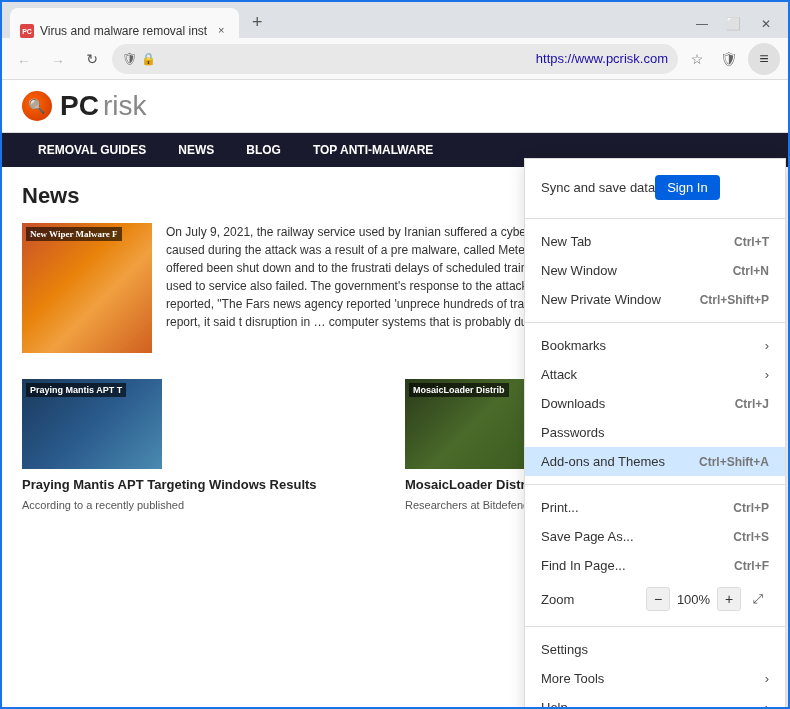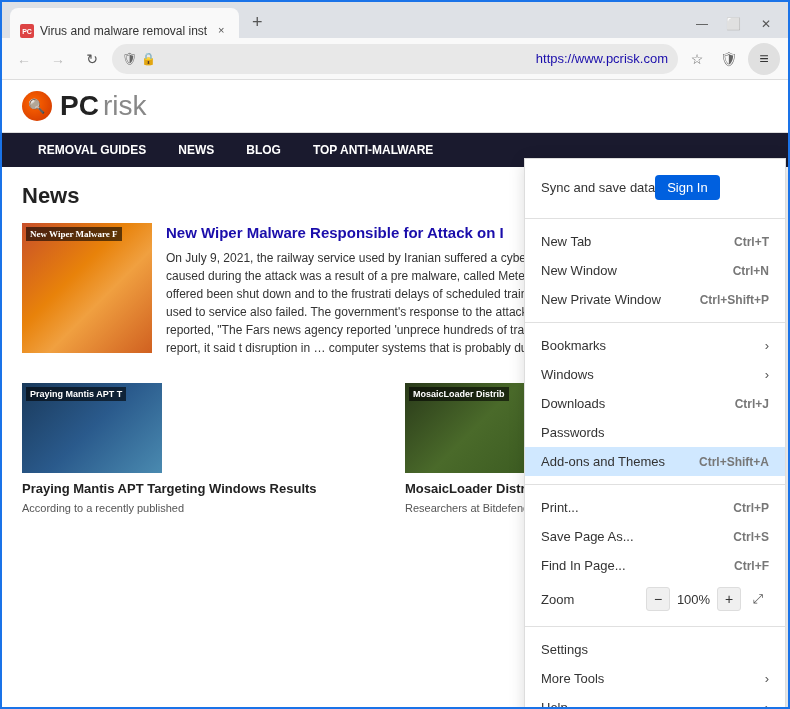--- a/index.html
+++ b/index.html
@@ -476,21 +476,20 @@
     <div class="page-body">
       <h2 class="news-heading">News</h2>
 
       <div class="news-article">
         <div class="news-thumb">
           <div class="thumb-wiper">
             <span class="thumb-label">New Wiper Malware F</span>
           </div>
         </div>
         <div class="news-text">
-          <h3>New Wiper Malware Responsible for Attack on I</h3>
           <p>On July 9, 2021, the railway service used by Iranian suffered a cyber attack. New research published by chaos caused during the attack was a result of a pre malware, called Meteor. The attack resulted in both services offered been shut down and to the frustrati delays of scheduled trains. Further, the electronic tracking system used to service also failed. The government's response to the attack was at odds w saying. The Guardian reported, "The Fars news agency reported 'unprece hundreds of trains delayed or canceled. In the now-deleted report, it said t disruption in … computer systems that is probably due to a cybe...</p>
         </div>
       </div>
 
       <div class="bottom-articles">
         <div class="bottom-article">
           <div class="bottom-thumb">
             <div class="thumb-praying">
               <span class="thumb-label">Praying Mantis APT T</span>
             </div>
@@ -533,21 +532,21 @@
           <span class="menu-item-shortcut">Ctrl+Shift+P</span>
         </div>
       </div>
 
       <div class="menu-section">
         <div class="menu-item">
           <span class="menu-item-label">Bookmarks</span>
           <span class="menu-item-arrow">›</span>
         </div>
         <div class="menu-item">
-          <span class="menu-item-label">Windows</span>
+          <span class="menu-item-label">Attack</span>
           <span class="menu-item-arrow">›</span>
         </div>
         <div class="menu-item">
           <span class="menu-item-label">Downloads</span>
           <span class="menu-item-shortcut">Ctrl+J</span>
         </div>
         <div class="menu-item">
           <span class="menu-item-label">Passwords</span>
         </div>
         <div class="menu-item highlighted">

